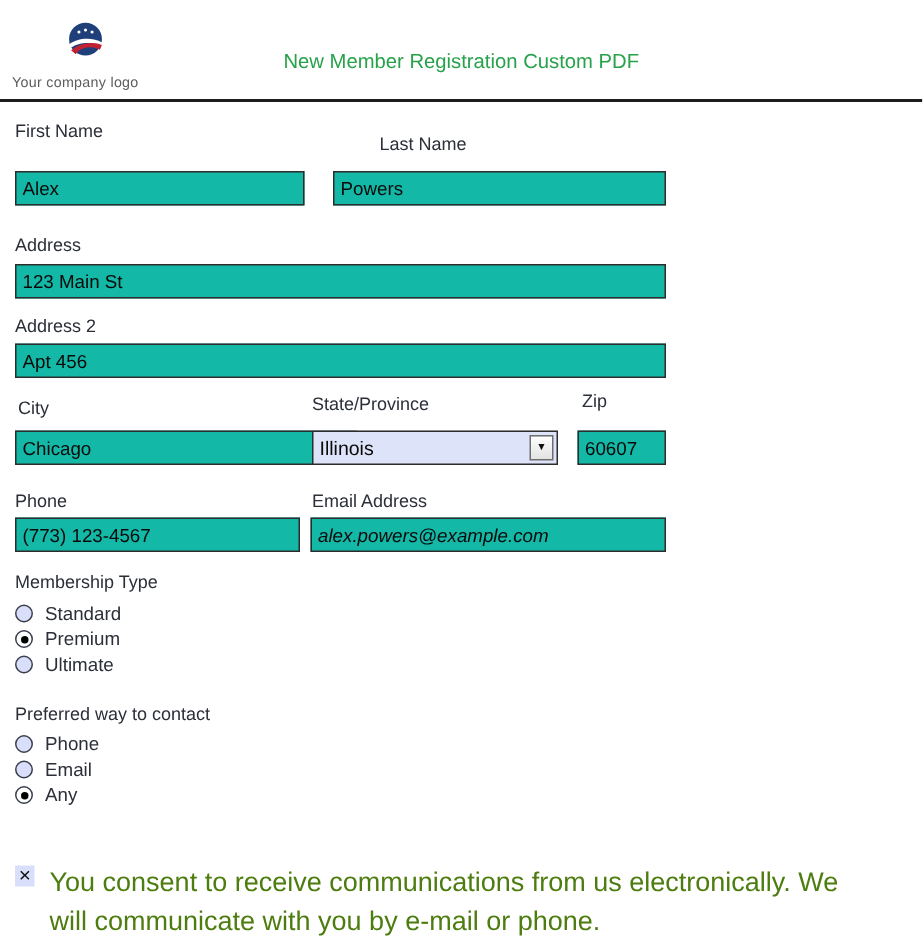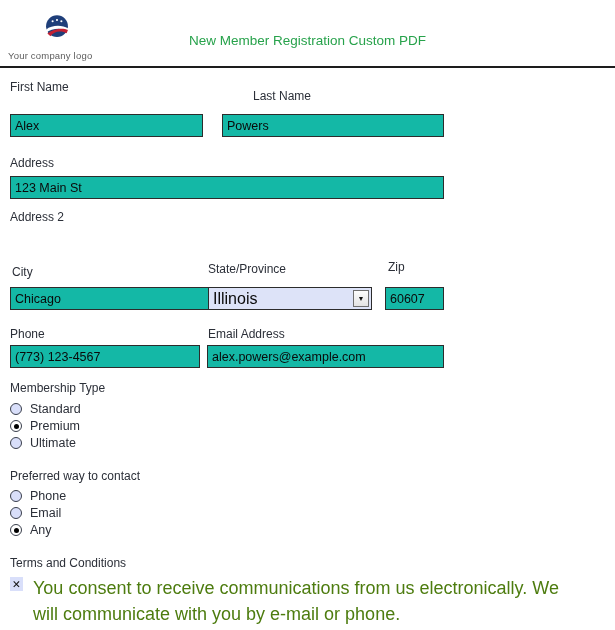--- a/index.html
+++ b/index.html
@@ -31,21 +31,21 @@
     font-family:"Liberation Sans", sans-serif;
     font-size:12.5px; color:#0a0a0a;
     padding:0 4px; outline:none;
   }
   
   .combo {
     position:absolute; height:23px;
     background:#dde3f8; border:1px solid #2c2c2c;
     display:flex; align-items:center; cursor:default;
   }
-  .combo-value { flex:1; font-size:16px; color:#0a0a0a; padding-left:4px; }
+  .combo-value { flex:1; font-size:13px; color:#0a0a0a; padding-left:4px; }
   .combo-btn {
     width:16px; height:17px; margin-right:2px;
     background:linear-gradient(#fdfdfd,#e3e3e3);
     border:1px solid #6f6f6f;
     display:flex; align-items:center; justify-content:center;
     font-size:7px; color:#111; cursor:default;
   }
   
   .radio-row { position:absolute; display:flex; align-items:center; gap:8px; }
   .radio {
@@ -94,37 +94,38 @@
 
   <div class="lbl" style="left:10px; top:80px;">First Name</div>
   <div class="lbl" style="left:253px; top:89px;">Last Name</div>
   <input class="field" style="left: 10px; top: 114px; width: 193px;" value="Alex">
   <input class="field" style="left: 222px; top: 114px; width: 222px;" value="Powers">
 
   <div class="lbl" style="left:10px; top:156px;">Address</div>
   <input class="field" style="left: 10px; top: 176px; width: 434px;" value="123 Main St">
 
   <div class="lbl" style="left:10px; top:210px;">Address 2</div>
+  <input class="field" style="left: 10px; top: 229px; width: 434px;" value="Apt 456">
 
   <div class="lbl" style="left:12px;  top:265px;">City</div>
   <div class="lbl" style="left:208px; top:262px;">State/Province</div>
   <div class="lbl" style="left:388px; top:260px;">Zip</div>
   <input class="field" style="left: 10px; top: 287px; width: 228px;" value="Chicago">
   <div class="combo" style="left:208px; top:287px; width:164px;">
     <span class="combo-value">Illinois</span>
     <span class="combo-btn">
         <span>▼</span>
       </span>
   </div>
   <input class="field" style="left: 385px; top: 287px; width: 59px;" value="60607">
 
   <div class="lbl" style="left:10px;  top:327px;">Phone</div>
   <div class="lbl" style="left:208px; top:327px;">Email Address</div>
   <input class="field" style="left: 10px; top: 345px; width: 190px;" value="(773) 123-4567">
-  <input class="field" style="left: 207px; top: 345px; width: 237px;" value="alex.powers@example.com">
+  <input class="field" style="left: 207px; top: 345px; width: 237px; font-style: italic;" value="alex.powers@example.com">
 
   <div class="lbl" style="left:10px; top:381px;">Membership Type</div>
   <div class="radio-row" style="left:10px; top:402px;">
     <span class="radio"></span>
     <span class="radio-label">Standard</span>
   </div>
   <div class="radio-row" style="left:10px; top:419px;">
     <span class="radio checked"></span>
     <span class="radio-label">Premium</span>
   </div>
@@ -140,17 +141,16 @@
   </div>
   <div class="radio-row" style="left:10px; top:506px;">
     <span class="radio"></span>
     <span class="radio-label">Email</span>
   </div>
   <div class="radio-row" style="left:10px; top:523px;">
     <span class="radio checked"></span>
     <span class="radio-label">Any</span>
   </div>
 
-  <div class="lbl" style="left:10px; top:556px;">Terms and Conditions</div>
   <span class="checkbox checked" style="left:10px; top:577px;"></span>
   <div class="terms-text" style="left:33px; top:575px;">You consent to receive communications from us electronically. We will communicate with you by e-mail or phone.</div>
 
 </div>
 
 </body></html>

